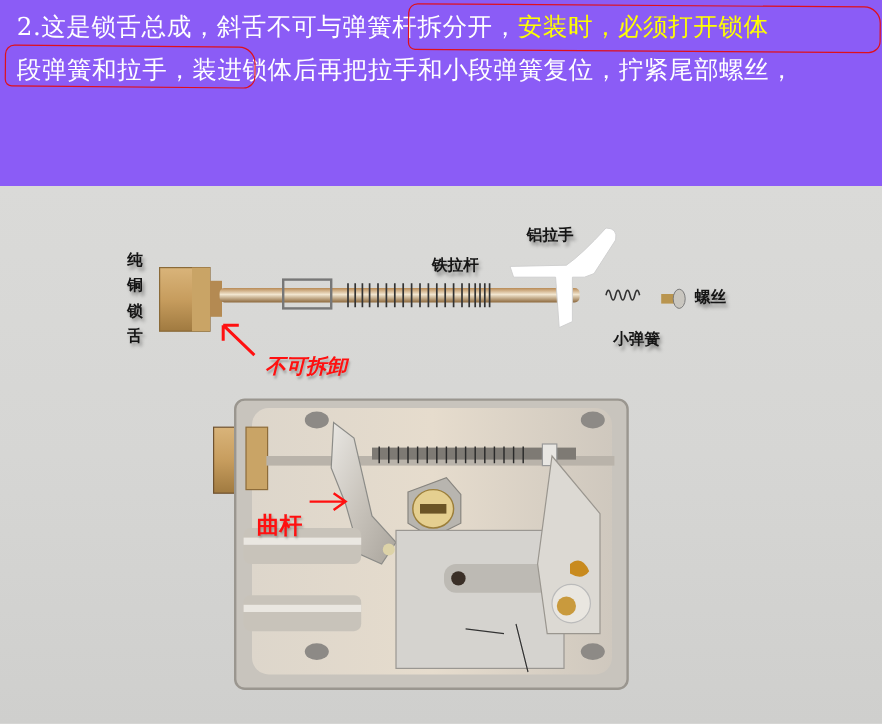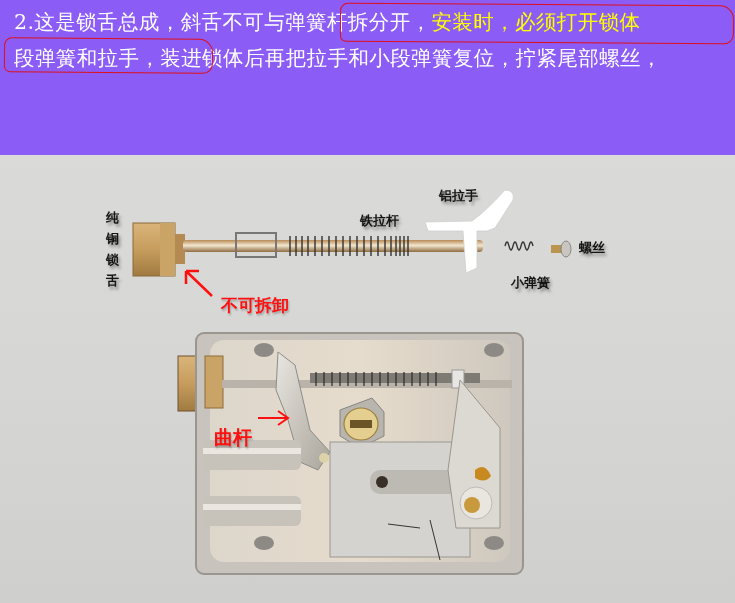--- a/index.html
+++ b/index.html
@@ -141,15 +141,15 @@
     <g stroke="#ff1010" stroke-width="2" fill="none">
       <path d="M258 418 L287 418 M278 411 L288 418 L278 425"></path>
     </g>
   </svg>
 
   <div class="label vert" style="left:106px; top:52px;">纯铜锁舌</div>
   <div class="label" style="left:320px; top:57px;margin-left:40px;">铁拉杆</div>
   <div class="label" style="left:439px; top:32px;">铝拉手</div>
   <div class="label" style="left:511px; top:119px;">小弹簧</div>
   <div class="label" style="left:579px; top:84px;">螺丝</div>
-  <div class="red-label" style="left:221px; top:139px;">不可拆卸</div>
+  <div class="red-label" style="left:221px; top:139px;font-style:italic;">不可拆卸</div>
   <div class="red-label" style="left:214px; top:252px; font-size:19px;margin-top:18px;">曲杆</div>
 </div>
 
 </body></html>

